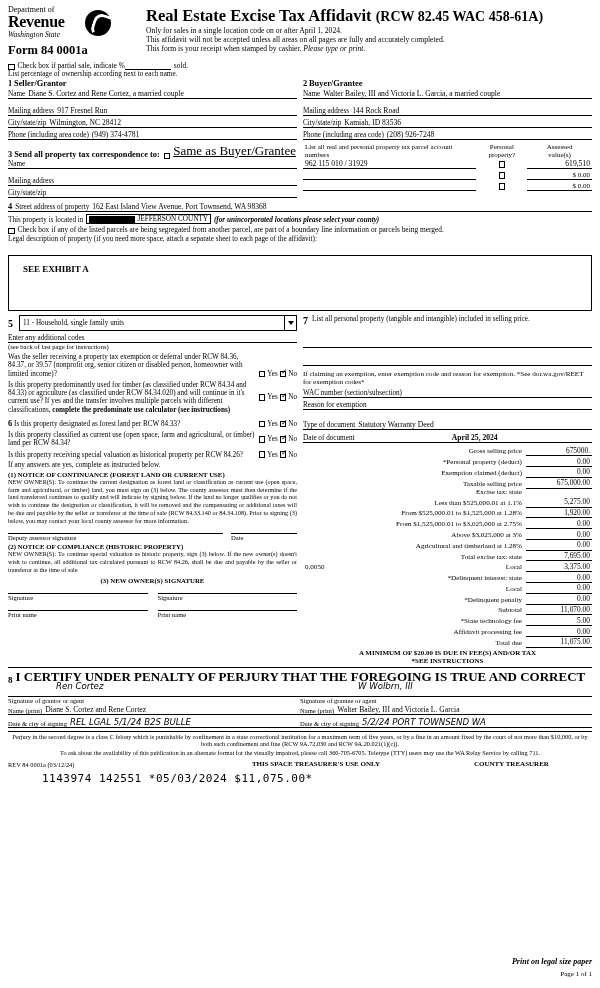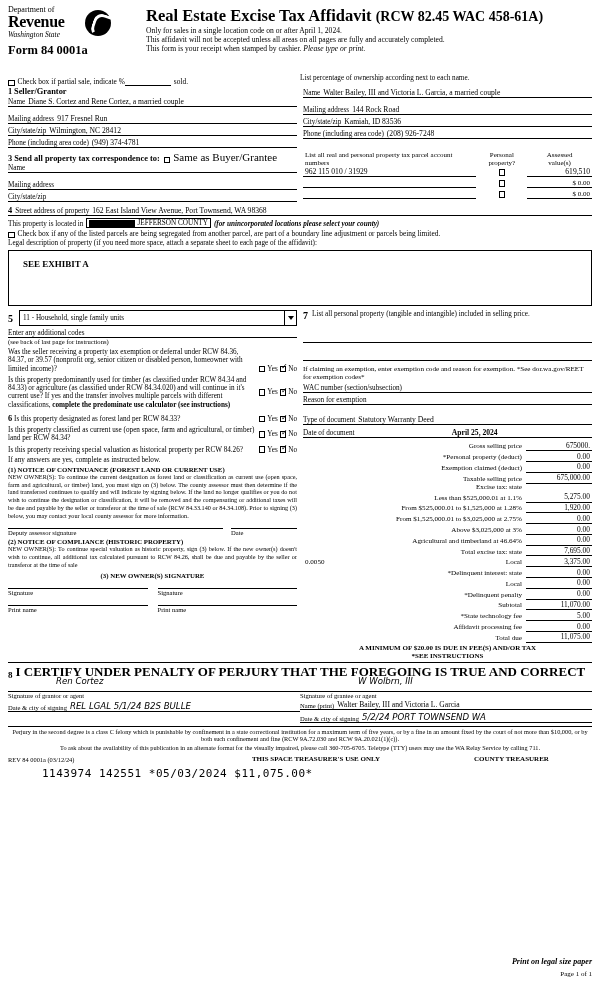--- a/index.html
+++ b/index.html
@@ -70,21 +70,21 @@
 
   .line { border-bottom:0.8px solid #000; height:10px; }
 
   table.taxparcel { border-collapse:collapse; width:100%; font-size:7px; }
   table.taxparcel td { padding:0 2px; vertical-align:bottom; }
 
   .sm { font-size:6.6px; }
   .xs { font-size:6.2px; }
 
   .exhibit {
-    border:1px solid #000; height:56px; margin-top:3px;
+    border:1px solid #000; height:56px; margin-top:12px;
     padding:8px 0 0 14px; font-size:9px; font-weight:bold;
   }
 
   .selbox {
     border:1px solid #000; height:12px; display:flex; align-items:center;
     font-size:7.2px; padding-left:3px; position:relative; background:#fff;
   }
   .selbox .arrow {
     position:absolute; right:0; top:0; bottom:0; width:12px;
     border-left:1px solid #000; background:#fff;
@@ -154,21 +154,21 @@
       </div>
       <div class="subline">Only for sales in a single location code on or after April 1, 2024.</div>
       <div class="subline">This affidavit will not be accepted unless all areas on all pages are fully and accurately completed.</div>
       <div class="subline">
         <span>This form is your receipt when stamped by cashier.</span>
         <i>Please type or print.</i>
       </div>
     </div>
   </div>
 
-  <div style="display:flex; margin-top:16px;">
+  <div style="display:flex; margin-top:0;flex-direction:column;">
     <div style="width:292px;" class="checkline">
       <span class="cb"></span>
       <span>Check box if partial sale, indicate %</span>
       <span class="ul" style="width:46px; height:8px;"></span>
       <span style="padding-left:3px;">sold.</span>
     </div>
     <div style="flex:1; font-size:7.2px;">List percentage of ownership according next to each name.</div>
   </div>
 
   <div class="row2" style="margin-top:1px;">
@@ -188,20 +188,22 @@
         <span class="lbl">City/state/zip</span>
         <span class="val hand">Wilmington, NC 28412</span>
       </div>
       <div class="fld" style="margin-top:2px;">
         <span class="lbl">Phone (including area code)</span>
         <span class="val hand">(949) 374-4781</span>
       </div>
     </div>
 
     <div class="col">
+      <div><span class="num">2</span>
+        <span class="num">Buyer/Grantee</span></div>
       <div class="fld" style="margin-top:1px;">
         <span class="lbl">Name</span>
         <span class="val hand">Walter Bailey, III and Victoria L. Garcia, a married couple</span>
       </div>
       <div style="height:7px;"></div>
       <div class="fld">
         <span class="lbl">Mailing address</span>
         <span class="val hand">144 Rock Road</span>
       </div>
       <div class="fld" style="margin-top:2px;">
@@ -214,21 +216,21 @@
       </div>
     </div>
   </div>
 
   <div class="row2" style="margin-top:3px;">
     <div class="col">
       <div style="display:flex; align-items:flex-end;">
         <span class="num">3</span>
         <span class="num" style="padding-left:2px;">Send all property tax correspondence to:</span>
         <span class="cb" style="margin-left:4px;"></span>
-        <span style="font-size:11px;">Same as Buyer/Grantee</span>
+        <span style="font-size:13px;text-decoration:underline;">Same as Buyer/Grantee</span>
       </div>
       <div class="fld" style="margin-top:1px;">
         <span class="lbl">Name</span>
         <span class="val"></span>
       </div>
       <div style="height:8px;"></div>
       <div class="fld">
         <span class="lbl">Mailing address</span>
         <span class="val"></span>
       </div>
@@ -281,21 +283,21 @@
     <div style="display:flex; align-items:flex-end; margin-top:2px;">
       <span>This property is located in</span>
       <span style="border:1px solid #000; margin-left:3px; padding:0 2px; display:flex; align-items:center;">
         <span class="blkbar" style="width:46px;"></span>
         <span style="font-size:7.2px; padding-left:2px;">JEFFERSON COUNTY</span>
       </span>
       <span style="font-style:italic; font-weight:bold; font-size:7.2px; padding-left:3px;">(for unincorporated locations please select your county)</span>
     </div>
     <div class="checkline" style="margin-top:1px;">
       <span class="cb"></span>
-      <span>Check box if any of the listed parcels are being segregated from another parcel, are part of a boundary line adjustment or parcels being limited.</span>
+      <span>Check box if any of the listed parcels are being segregated from another parcel, are part of a boundary line information or parcels being merged.</span>
     </div>
     <div style="font-size:7.2px; margin-top:1px;">Legal description of property (if you need more space, attach a separate sheet to each page of the affidavit):</div>
     <div class="exhibit">
       <span>SEE EXHIBIT A</span>
     </div>
   </div>
 
   <div class="row2" style="margin-top:4px;">
 
     <div class="col">
@@ -468,21 +470,21 @@
             </tr>
         <tr>
               <td class="lab">From $1,525,000.01 to $3,025,000 at 2.75%</td>
               <td class="amt">0.00</td>
             </tr>
         <tr>
               <td class="lab">Above $3,025,000 at 3%</td>
               <td class="amt">0.00</td>
             </tr>
         <tr>
-              <td class="lab">Agricultural and timberland at 46.64%</td>
+              <td class="lab">Agricultural and timberland at 1.28%</td>
               <td class="amt">0.00</td>
             </tr>
         <tr>
               <td class="lab">Total excise tax: state</td>
               <td class="amt">7,695.00</td>
             </tr>
         <tr>
           <td class="lab">
             <span style="float:left; padding-left:2px;">0.0050</span>
             <span>Local</span>
@@ -529,20 +531,24 @@
       <span class="num" style="font-size:9px;">8</span>
       <span style="font-weight:bold; font-size:13px; padding-left:3px;">I CERTIFY UNDER PENALTY OF PERJURY THAT THE FOREGOING IS TRUE AND CORRECT</span>
     </div>
     <div style="display:flex; gap:0; margin-top:9px;">
       <div style="flex:1;">
         <div style="position:relative; height:2px;">
           <span class="hw" style="position:absolute; left:48px; top:-13px;">Ren Cortez</span>
         </div>
         <div class="sig-line"></div>
         <div class="sm">Signature of grantor or agent</div>
+        <div class="fld" style="margin-top:1px;">
+          <span class="lbl sm">Name (print)</span>
+          <span class="val hand">Diane S. Cortez and Rene Cortez</span>
+        </div>
         <div class="fld" style="margin-top:2px;">
           <span class="lbl sm">Date &amp; city of signing</span>
           <span class="val hw">REL LGAL 5/1/24 B2S BULLE</span>
         </div>
       </div>
       <div style="flex:1;">
         <div style="position:relative; height:2px;">
           <span class="hw" style="position:absolute; left:58px; top:-13px;">W Wolbrn, III</span>
         </div>
         <div class="sig-line"></div>

